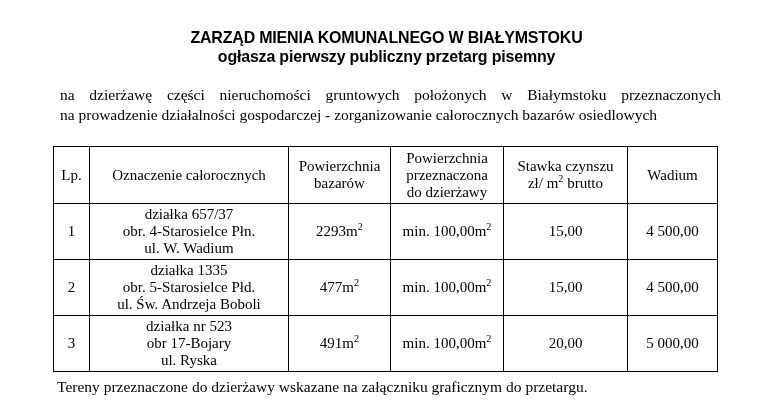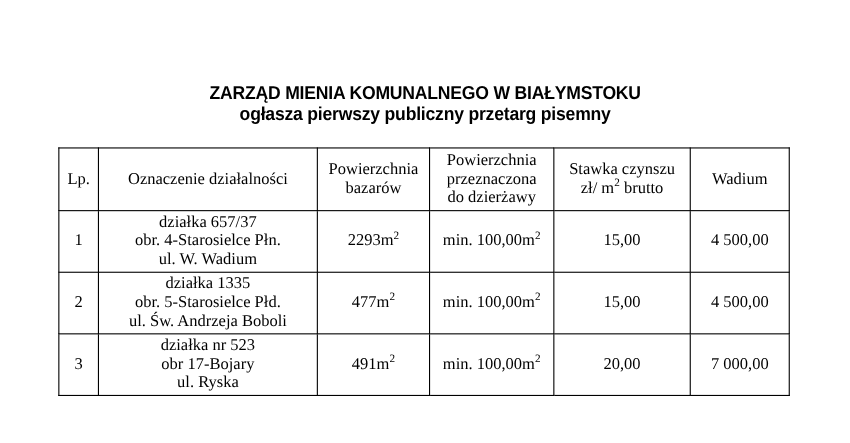--- a/index.html
+++ b/index.html
@@ -13,28 +13,27 @@
     overflow: hidden;
     color: #000;
     font-family: "Liberation Serif", serif;
   }
   .doc {
     width: 773px;
     height: 403px;
     position: relative;
   }
   .title-block {
-    padding-top: 39px;
+    padding-top: 28px;
     text-align: center;
     font-family: "Liberation Sans", sans-serif;
     font-weight: 700;
     font-size: 17px;
     line-height: 19px;
     letter-spacing: -0.2px;
-    margin-top: 36px;
   }
   .title-line {
     transform: scaleX(0.94);
     transform-origin: 50% 50%;
   }
   .intro {
     margin: 19px 52px 0 60px;
     font-size: 15.5px;
     line-height: 20px;
   }
@@ -82,35 +81,37 @@
 <body>
 
 <div class="doc">
 
   <div class="title-block">
     <div class="title-line">ZARZĄD MIENIA KOMUNALNEGO W BIAŁYMSTOKU</div>
     <div class="title-line">ogłasza pierwszy publiczny przetarg pisemny</div>
   </div>
 
   <div class="intro">
+    <div class="intro-line-1">na dzierżawę części nieruchomości gruntowych położonych w Białymstoku przeznaczonych</div>
+    <div class="intro-line-2">na prowadzenie działalności gospodarczej - zorganizowanie całorocznych bazarów osiedlowych</div>
   </div>
 
   <table class="auction">
     <colgroup>
       <col style="width:36px">
       <col style="width:199px">
       <col style="width:102px">
       <col style="width:113px">
       <col style="width:124px">
       <col style="width:90px">
     </colgroup>
     <thead>
       <tr>
         <th>Lp.</th>
-        <th>Oznaczenie działalności</th>
+        <th>Oznaczenie całorocznych</th>
         <th>
           <div>Powierzchnia</div>
           <div>bazarów</div>
         </th>
         <th>
           <div>Powierzchnia</div>
           <div>przeznaczona</div>
           <div>do dzierżawy</div>
         </th>
         <th>
@@ -148,19 +149,20 @@
       <tr>
         <td>3</td>
         <td class="designation">
           <div>działka nr 523</div>
           <div>obr 17-Bojary</div>
           <div>ul. Ryska</div>
         </td>
         <td><span>491m</span><sup>2</sup></td>
         <td><span>min. 100,00m</span><sup>2</sup></td>
         <td>20,00</td>
-        <td>7 000,00</td>
+        <td>5 000,00</td>
       </tr>
     </tbody>
   </table>
 
+  <div class="footer-note">Tereny przeznaczone do dzierżawy wskazane na załączniku graficznym do przetargu.</div>
 
 </div>
 
 </body></html>

